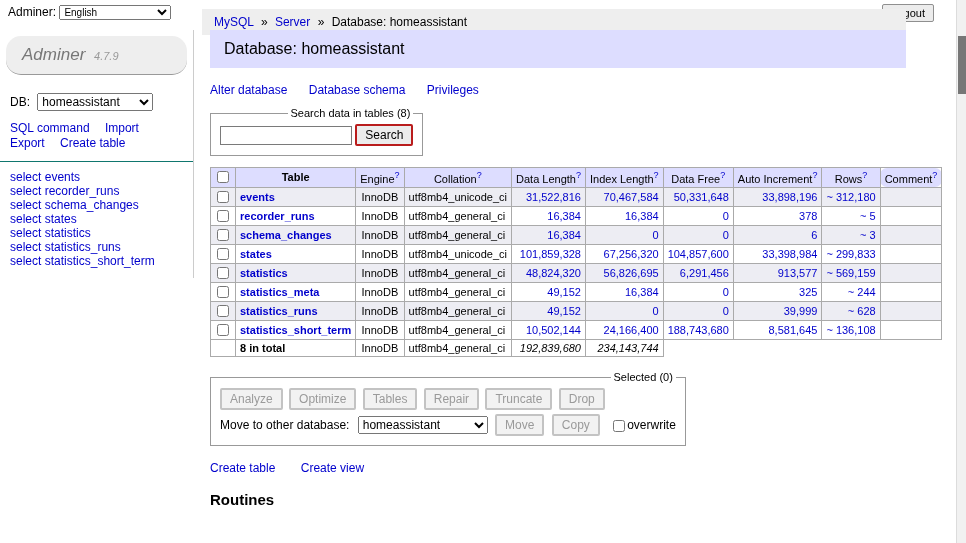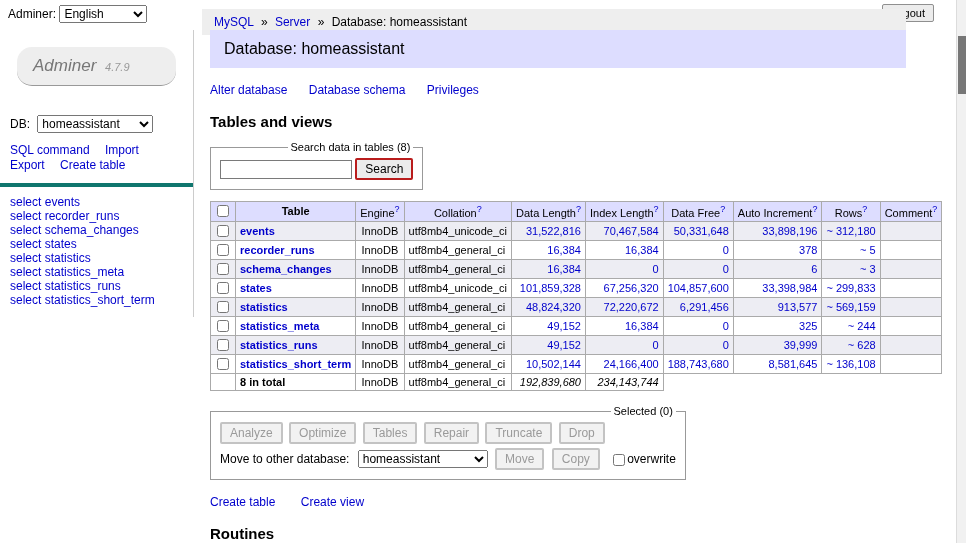--- a/index.html
+++ b/index.html
@@ -6,44 +6,44 @@
   html, body { margin:0; padding:0; }
   body {
     width:966px; height:543px; overflow:hidden; position:relative;
     background:#fff; color:#000;
     font-family:"Liberation Sans","DejaVu Sans",sans-serif; font-size:12px;
   }
   a { color:#0000cc; text-decoration:none; cursor:pointer; }
 
   
   .lang-bar { position:absolute; top:5px; left:8px; }
-  .lang-bar select { width:88px; font-size:12px; }
+  .lang-bar select { width:112px; font-size:10px; }
   .breadcrumb {
     position:absolute; top:9px; left:202px; width:704px; height:26px;
     background:#eeeeee; line-height:26px; padding:0 12px; white-space:nowrap;
   }
   .breadcrumb .sep { color:#000; margin:0 4px; }
   .logout-btn {
     position:absolute; top:4px; right:32px;
     font-size:11px; padding:2px 8px;
     background:#ececec; border:1px solid #8f8f8f; border-radius:2px; cursor:pointer;
     font-family:"Liberation Sans","DejaVu Sans",sans-serif;
   }
 
   
   .sidebar { position:absolute; top:30px; left:0; width:194px; border-right:1px solid #ccc; background:#fff; }
   .sidebar h1 {
-    margin:17px; padding:9px 16px; background:#eeeeee; border-bottom:1px solid #999;
+    margin:6px; padding:9px 16px; background:#eeeeee; border-bottom:1px solid #999;
     font-size:17px; font-weight:normal; font-style:italic; color:#777;border-radius:15px;
   }
   .sidebar h1 .version { font-size:11px; color:#999; font-style:italic; margin-left:4px; }
   .db-row { padding:12px 10px 10px 10px; }
   .db-row label { margin-right:4px; }
   .db-row select { width:116px; font-size:12px; }
-  .commands { margin:0; padding:0 10px 10px 10px; border-bottom:4px solid #0f766e; }
+  .commands { margin:0; padding:0 10px 10px 10px; border-bottom:1px solid #0f766e; }
   .commands .cmd-line { line-height:15px; }
   .commands a { margin-right:12px; }
   .table-links { list-style:none; margin:0; padding:9px 10px; }
   .table-links li { line-height:13px; margin:0 0 1px 0; white-space:nowrap; }
 
   
   .content { position:absolute; top:30px; left:210px; width:696px; }
   .content h2 {
     margin:0; padding:10px 14px; background:#ddddff;
     font-size:16px; font-weight:normal; color:#000;
@@ -148,36 +148,34 @@
       <a href="#">Export</a>
       <a href="#">Create table</a>
     </div>
   </div>
   <ul class="table-links" id="sidebar-tables">
       <li><a href="#">select</a> <a href="#">events</a></li>
       <li><a href="#">select</a> <a href="#">recorder_runs</a></li>
       <li><a href="#">select</a> <a href="#">schema_changes</a></li>
       <li><a href="#">select</a> <a href="#">states</a></li>
       <li><a href="#">select</a> <a href="#">statistics</a></li>
-      <li><a href="#">select</a> <a href="#">statistics_meta</a></li>
       <li><a href="#">select</a> <a href="#">statistics_runs</a></li>
       <li><a href="#">select</a> <a href="#">statistics_short_term</a></li>
     </ul>
 </aside>
 
 <main class="content">
   <h2>Database: homeassistant</h2>
 
   <p class="nav-links">
     <a href="#">Alter database</a>
     <a href="#">Database schema</a>
     <a href="#">Privileges</a>
   </p>
 
-  <h3>Tables and views</h3>
 
   <fieldset class="search-box">
     <legend>Search data in tables (8)</legend>
     <input type="text" value="" style="">
     <button>Search</button>
   </fieldset>
 
   <table class="db-tables">
     <thead>
       <tr id="head-row">
@@ -185,21 +183,21 @@
           <input type="checkbox" style="">
         </td>
       <th style="width: 112px;"><span>Table</span></th>
           <td style="width: 44px;"><span>Engine</span><sup><a href="#">?</a></sup></td>
           <td style="width: 100px;"><span>Collation</span><sup><a href="#">?</a></sup></td>
           <td style="width: 66px;"><span>Data Length</span><sup><a href="#">?</a></sup></td>
           <td style="width: 70px;"><span>Index Length</span><sup><a href="#">?</a></sup></td>
           <td style="width: 60px;"><span>Data Free</span><sup><a href="#">?</a></sup></td>
           <td style="width: 78px;"><span>Auto Increment</span><sup><a href="#">?</a></sup></td>
           <td style="width: 56px;"><span>Rows</span><sup><a href="#">?</a></sup></td>
-          <td style="width: 52px;"><span>Comment</span><sup><a href="#">?</a></sup></td>
+          <td style="width: 52px; border-radius: 7px;"><span>Comment</span><sup><a href="#">?</a></sup></td>
         </tr>
     </thead>
     <tbody id="tables-body">
         <tr class="odd">
           <td class="check"><input type="checkbox" style=""></td>
           <th class="tname"><a href="#">events</a></th>
           <td class="eng">InnoDB</td>
           <td class="coll">utf8mb4_unicode_ci</td>
           <td class="num"><a href="#">31,522,816</a></td>
           <td class="num"><a href="#">70,467,584</a></td>
@@ -243,21 +241,21 @@
           <td class="num"><a href="#">33,398,984</a></td>
           <td class="num"><a href="#">~ 299,833</a></td>
           <td class="comment"></td>
         </tr>
         <tr class="odd">
           <td class="check"><input type="checkbox" style=""></td>
           <th class="tname"><a href="#">statistics</a></th>
           <td class="eng">InnoDB</td>
           <td class="coll">utf8mb4_general_ci</td>
           <td class="num"><a href="#">48,824,320</a></td>
-          <td class="num"><a href="#">72,220,672</a></td>
+          <td class="num"><a href="#">56,826,695</a></td>
           <td class="num"><a href="#">6,291,456</a></td>
           <td class="num"><a href="#">913,577</a></td>
           <td class="num"><a href="#">~ 569,159</a></td>
           <td class="comment"></td>
         </tr>
         <tr>
           <td class="check"><input type="checkbox" style=""></td>
           <th class="tname"><a href="#">statistics_meta</a></th>
           <td class="eng">InnoDB</td>
           <td class="coll">utf8mb4_general_ci</td>

